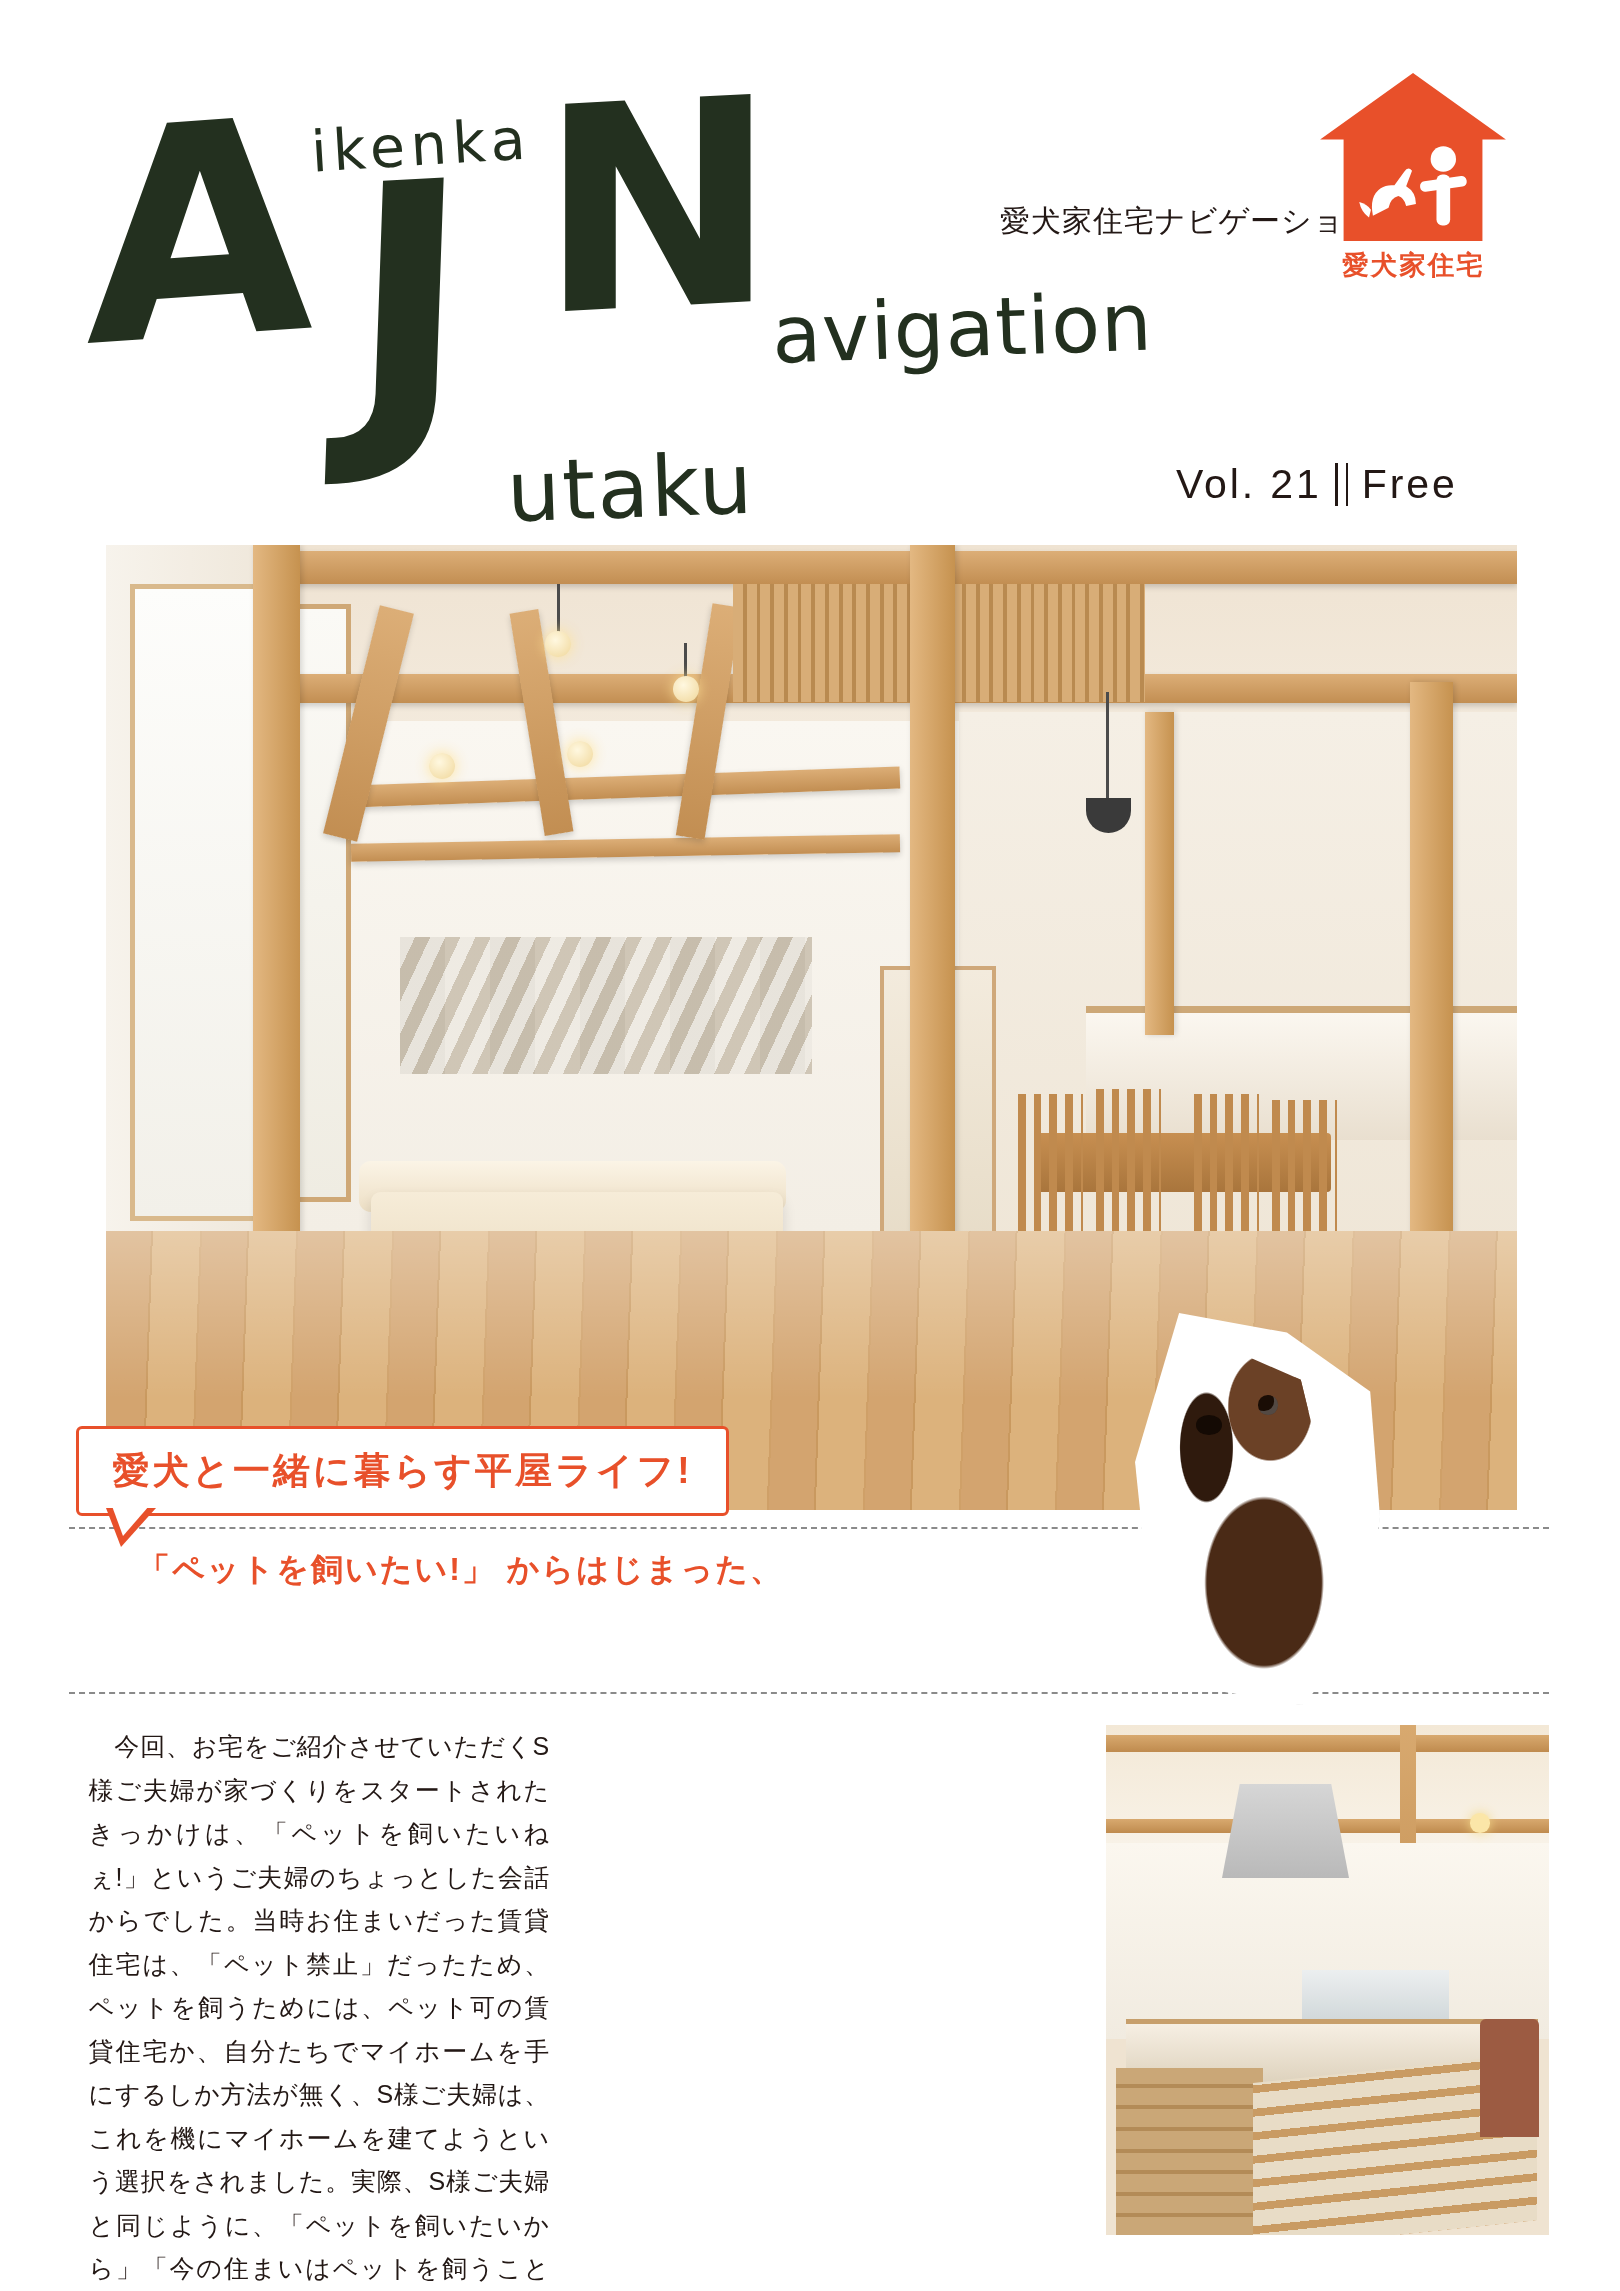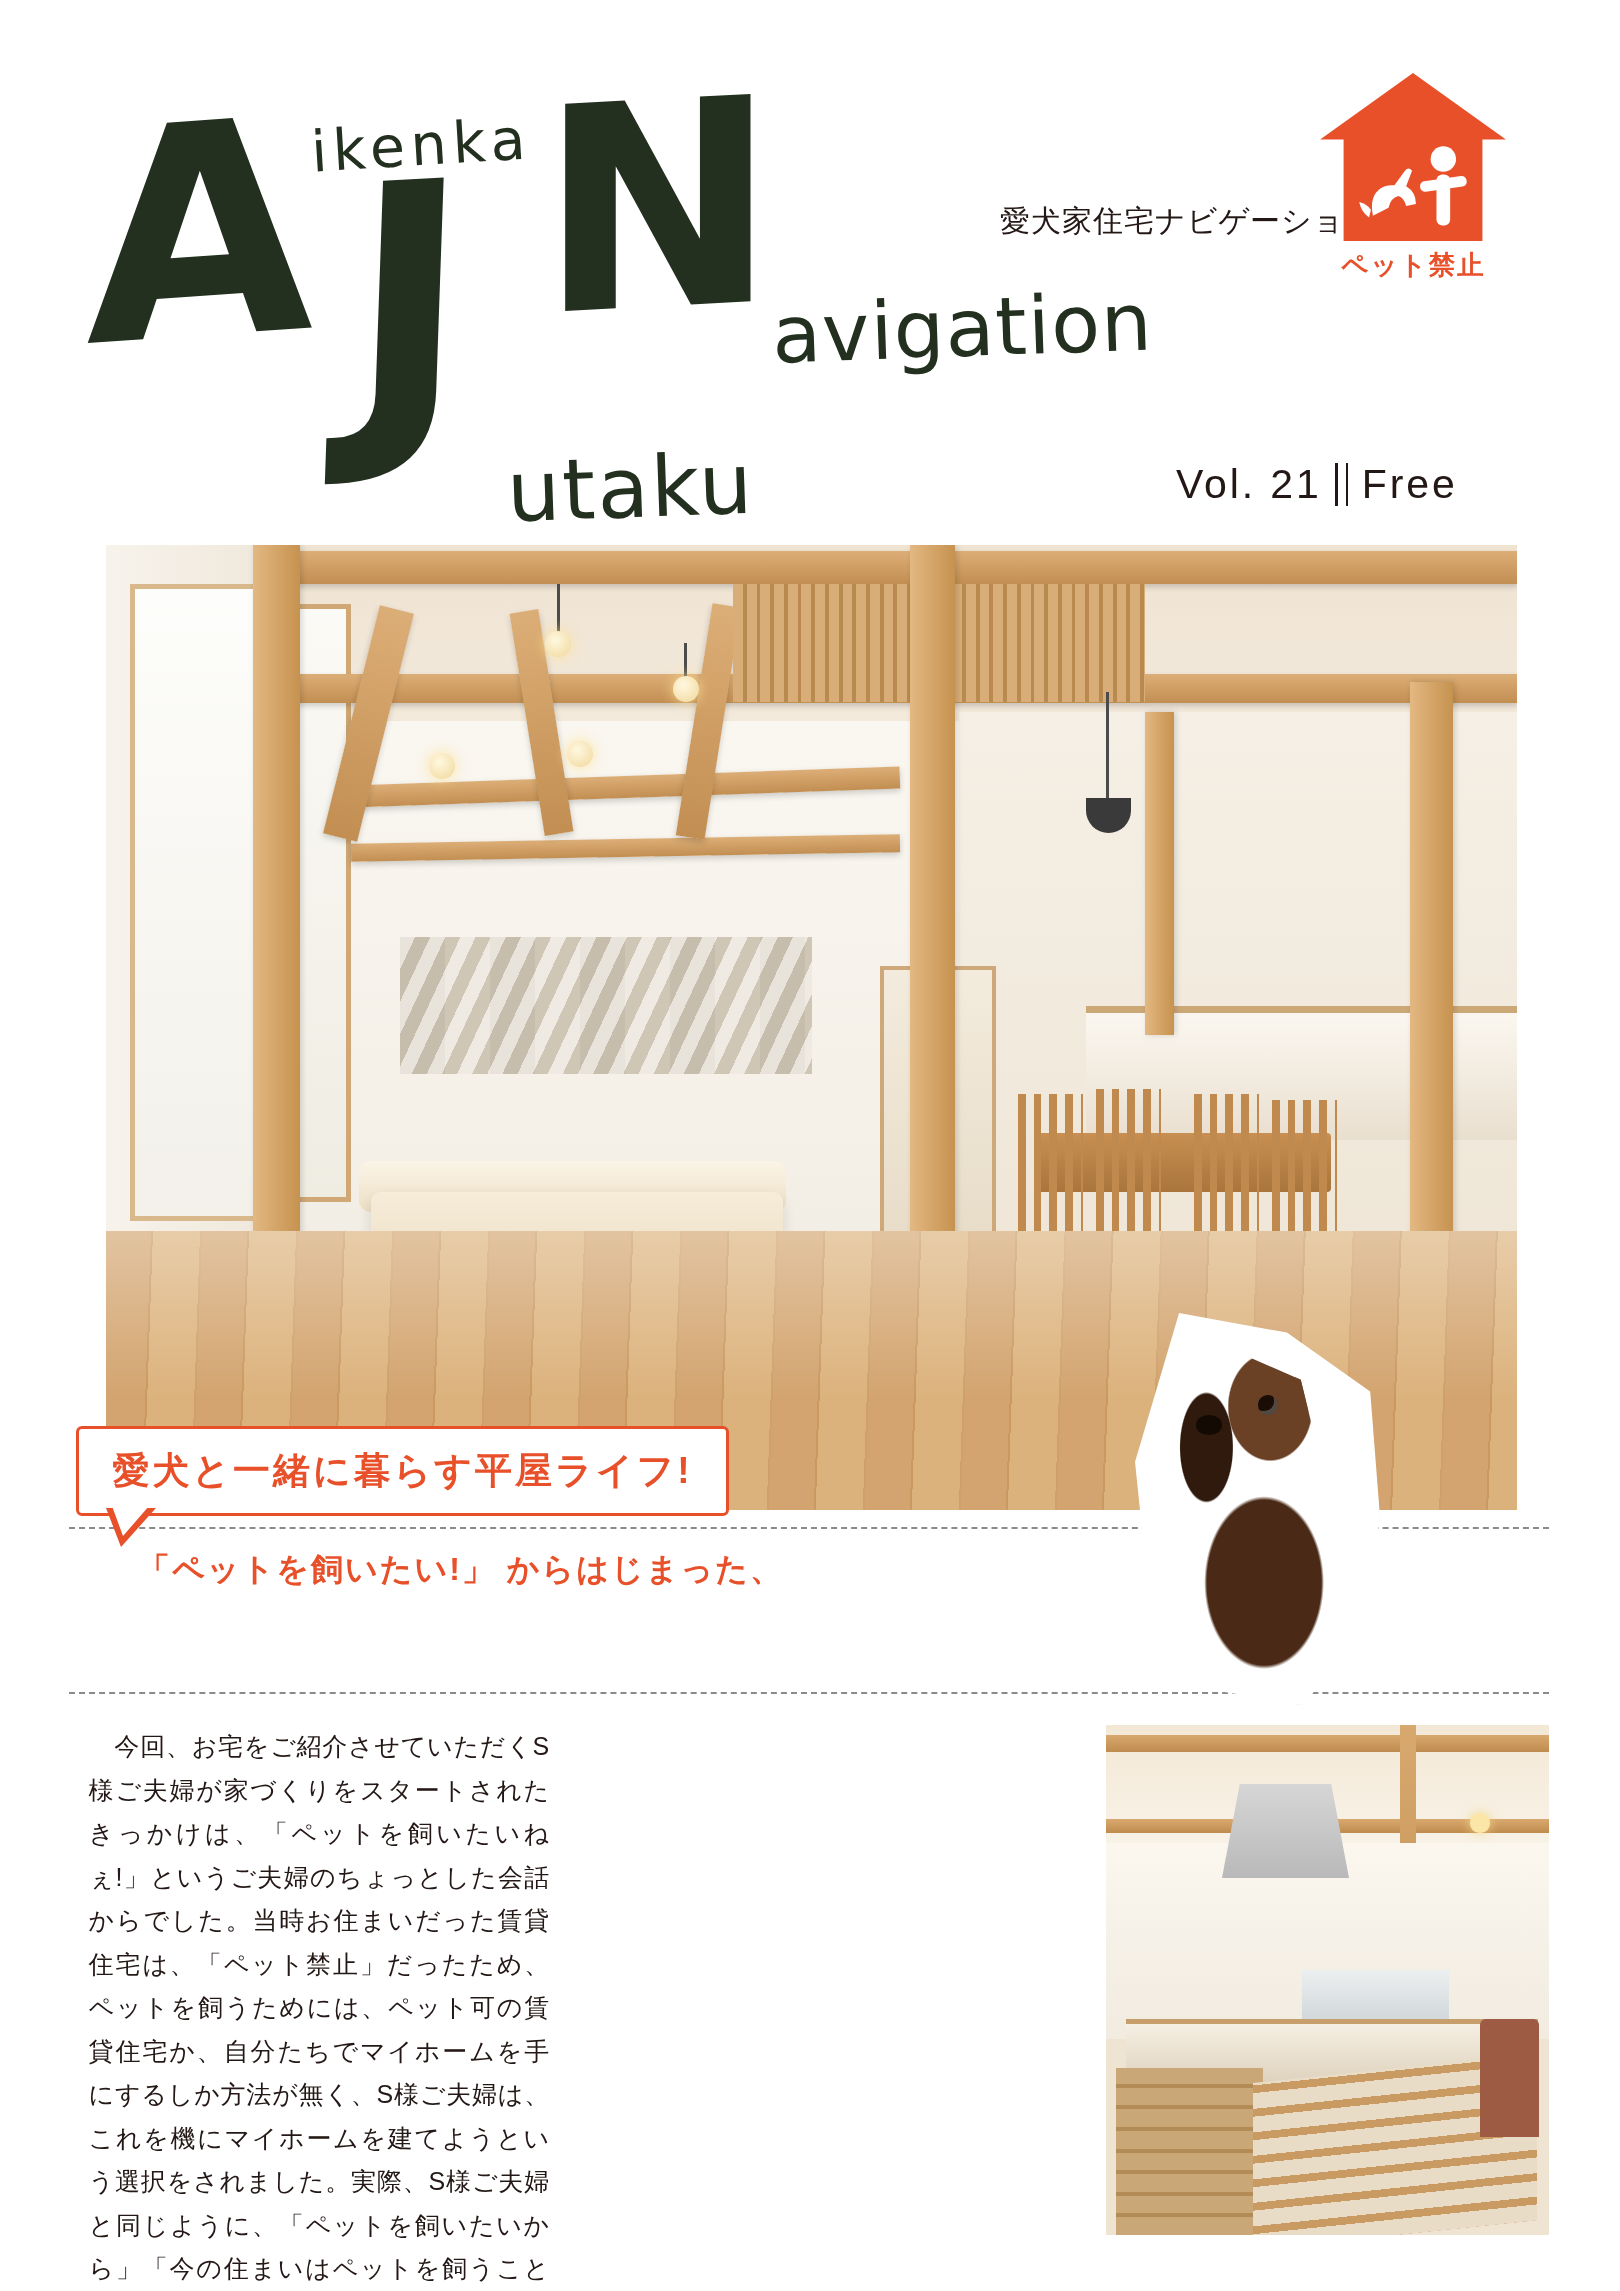--- a/index.html
+++ b/index.html
@@ -358,21 +358,21 @@
     <svg class="house" viewBox="0 0 195 180">
       <path d="M97 4 L192 72 L168 72 L168 176 L26 176 L26 72 L2 72 Z" fill="#e8502a"></path>
 
       <circle cx="128" cy="92" r="13" fill="#ffffff"></circle>
       <rect x="121" y="108" width="14" height="52" rx="6" fill="#ffffff"></rect>
       <rect x="104" y="112" width="48" height="11" rx="5" fill="#ffffff" transform="rotate(-8 128 117)"></rect>
 
       <path d="M56 150 q-4 -20 8 -28 q6 -4 14 -3 l10 -14 q4 -6 8 -1 l-6 16 q10 6 10 18 l-10 2 q-2 -8 -8 -10 q-8 2 -10 12 z" fill="#ffffff"></path>
       <path d="M52 152 q-8 -6 -10 -16 q8 2 12 8 z" fill="#ffffff"></path>
     </svg>
-    <div class="brand-text">ペット禁止</div>
+    <div class="brand-text">愛犬家住宅</div>
   </div>
 </div>
 
 <div class="hero">
   <div class="hero-inner">
     <div class="h-ceiling"></div>
     <div class="h-backwall"></div>
     <div class="h-rightroom"></div>
     <div class="h-stone"></div>
     <div class="h-stone2"></div>

